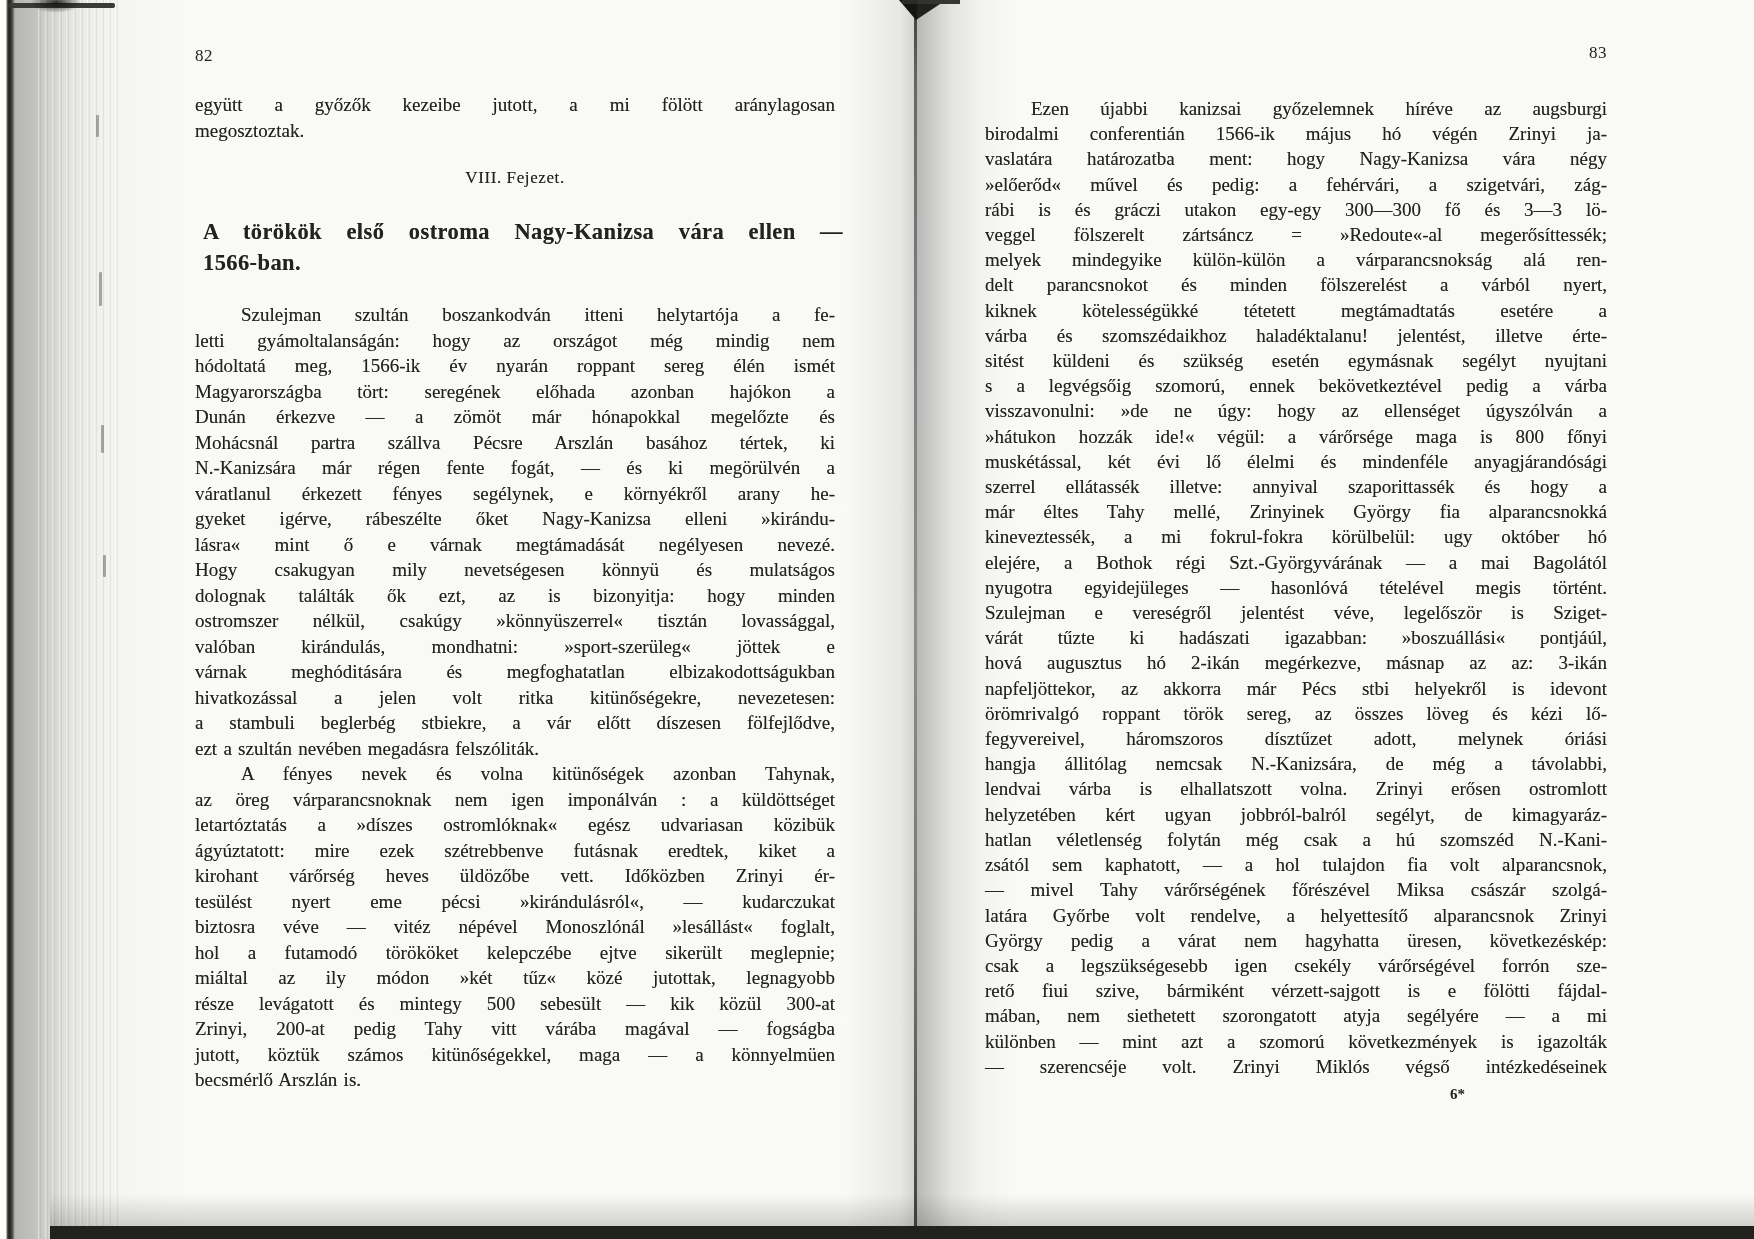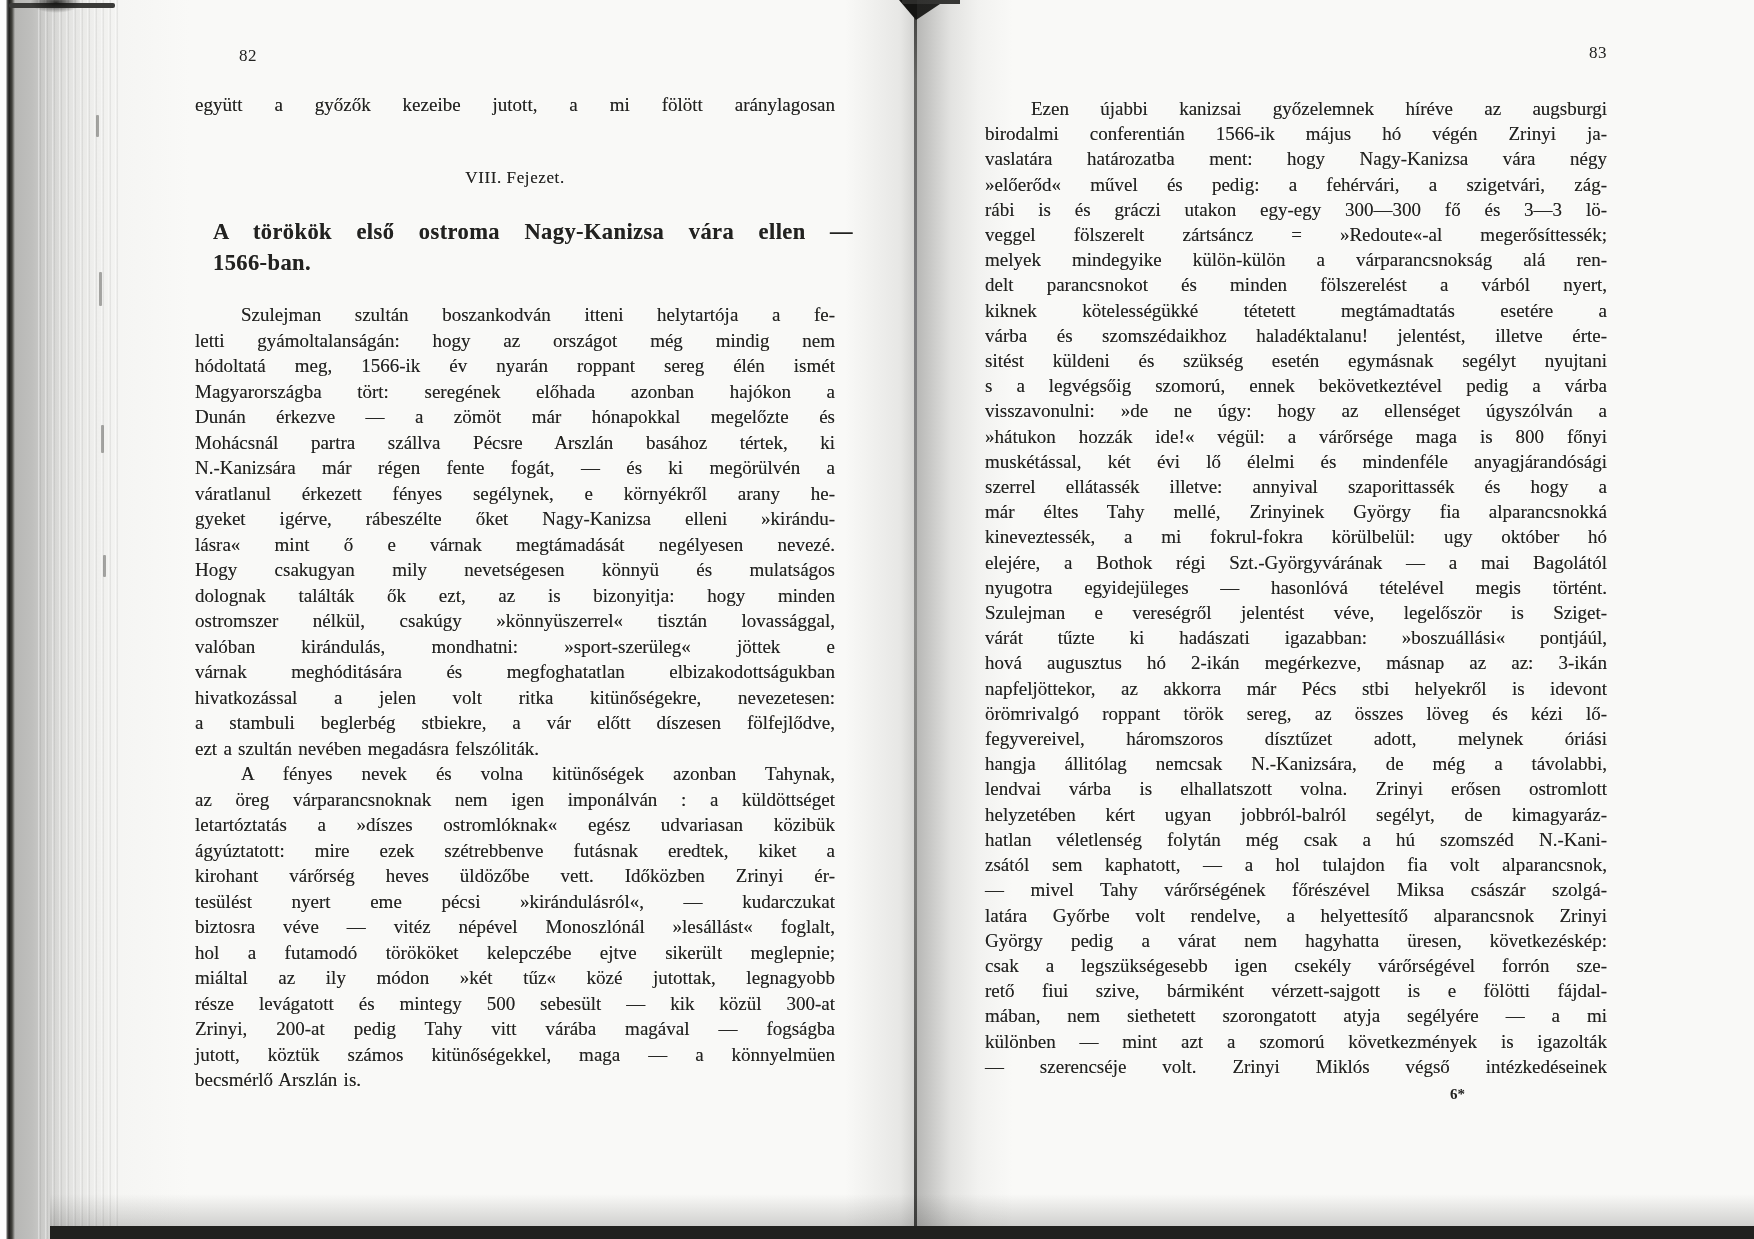--- a/index.html
+++ b/index.html
@@ -43,28 +43,28 @@
   .gutter-shadow-right{position:absolute;left:917px;top:0;width:96px;height:1239px;
     background:linear-gradient(90deg,rgba(58,58,56,.34),rgba(110,110,108,.16) 34px,rgba(150,150,148,.07) 62px,rgba(0,0,0,0) 96px);}
   .bottom-fade{position:absolute;left:50px;top:1194px;width:1704px;height:33px;
     background:linear-gradient(180deg,rgba(0,0,0,0),rgba(40,40,38,.2));}
   .bottom-band{position:absolute;left:50px;top:1226px;width:1704px;height:13px;background:#21211f;}
   
   .page{position:absolute;top:0;}
   .page-left{left:195px;width:640px;height:1239px;}
   .page-right{left:985px;width:622px;height:1113px;}
   .pagenum{position:absolute;font-size:17px;letter-spacing:.5px;}
-  .pagenum-left{left:0;top:46px;margin-left:44px;}
+  .pagenum-left{left:0;top:46px;}
   .pagenum-right{right:0;top:43px;text-align:right;width:100%;}
   .textblock{position:absolute;left:0;width:100%;font-size:19px;word-spacing:1.5px;
     text-shadow:0 0 .5px rgba(25,25,23,.45);}
   .intro{top:92px;line-height:26px;}
   .chapter-heading{position:absolute;left:0;width:100%;top:168px;text-align:center;
     font-size:17px;font-weight:normal;letter-spacing:.6px;text-shadow:0 0 .5px rgba(25,25,23,.45);}
-  .chapter-title{position:absolute;left:18px;width:100%;top:216px;font-size:22.5px;font-weight:bold;
+  .chapter-title{position:absolute;left:8px;width:100%;top:216px;font-size:22.5px;font-weight:bold;
     line-height:31px;letter-spacing:.4px;text-shadow:0 0 .5px rgba(25,25,23,.45);}
   .ct1{text-align:justify;text-align-last:justify;}
   .ct2{text-align:left;}
   .body-left{top:302px;line-height:25.5px;}
   .body-right{top:96px;line-height:25.2px;}
   .tline{text-align:justify;text-align-last:justify;}
   .tline.endline{text-align-last:left;}
   .tline.indent{text-indent:46px;}
   .sig{position:absolute;left:465px;top:1086px;font-size:15px;font-weight:bold;}
 </style>
@@ -86,20 +86,21 @@
   <div class="gutter-wedge"></div>
   <div class="gutter-top-line"></div>
   <div class="gutter-shadow-right"></div>
   <div class="bottom-fade"></div>
   <div class="bottom-band"></div>
 
   <div class="page page-left">
     <div class="pagenum pagenum-left">82</div>
     <div class="textblock intro">
         <div class="tline">együtt a győzők kezeibe jutott, a mi fölött aránylagosan</div>
+        <div class="tline endline">megosztoztak.</div>
       </div>
     <div class="chapter-heading">VIII. Fejezet.</div>
     <div class="chapter-title">
       <div class="ct1">A törökök első ostroma Nagy-Kanizsa vára ellen —</div>
       <div class="ct2">1566-ban.</div>
     </div>
     <div class="textblock body-left">
         <div class="tline indent">Szulejman szultán boszankodván itteni helytartója a fe-</div>
         <div class="tline">letti gyámoltalanságán: hogy az országot még mindig nem</div>
         <div class="tline">hódoltatá meg, 1566-ik év nyarán roppant sereg élén ismét</div>

